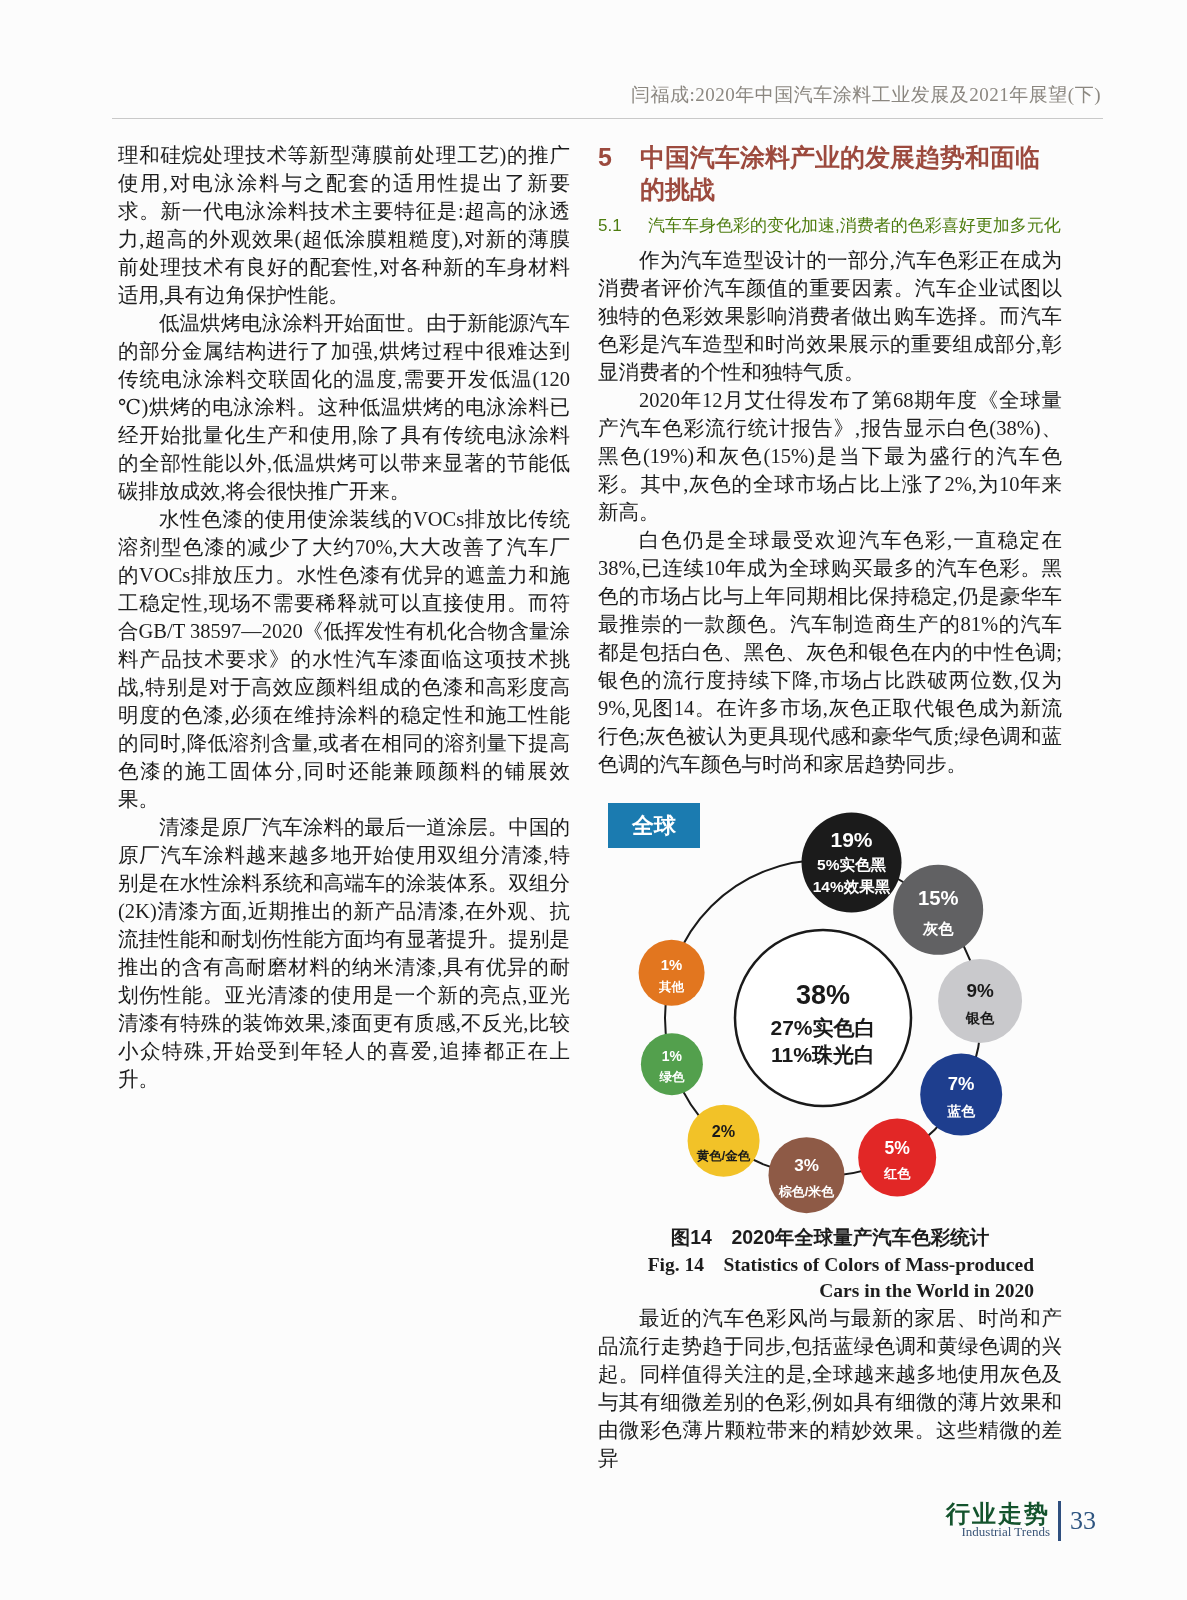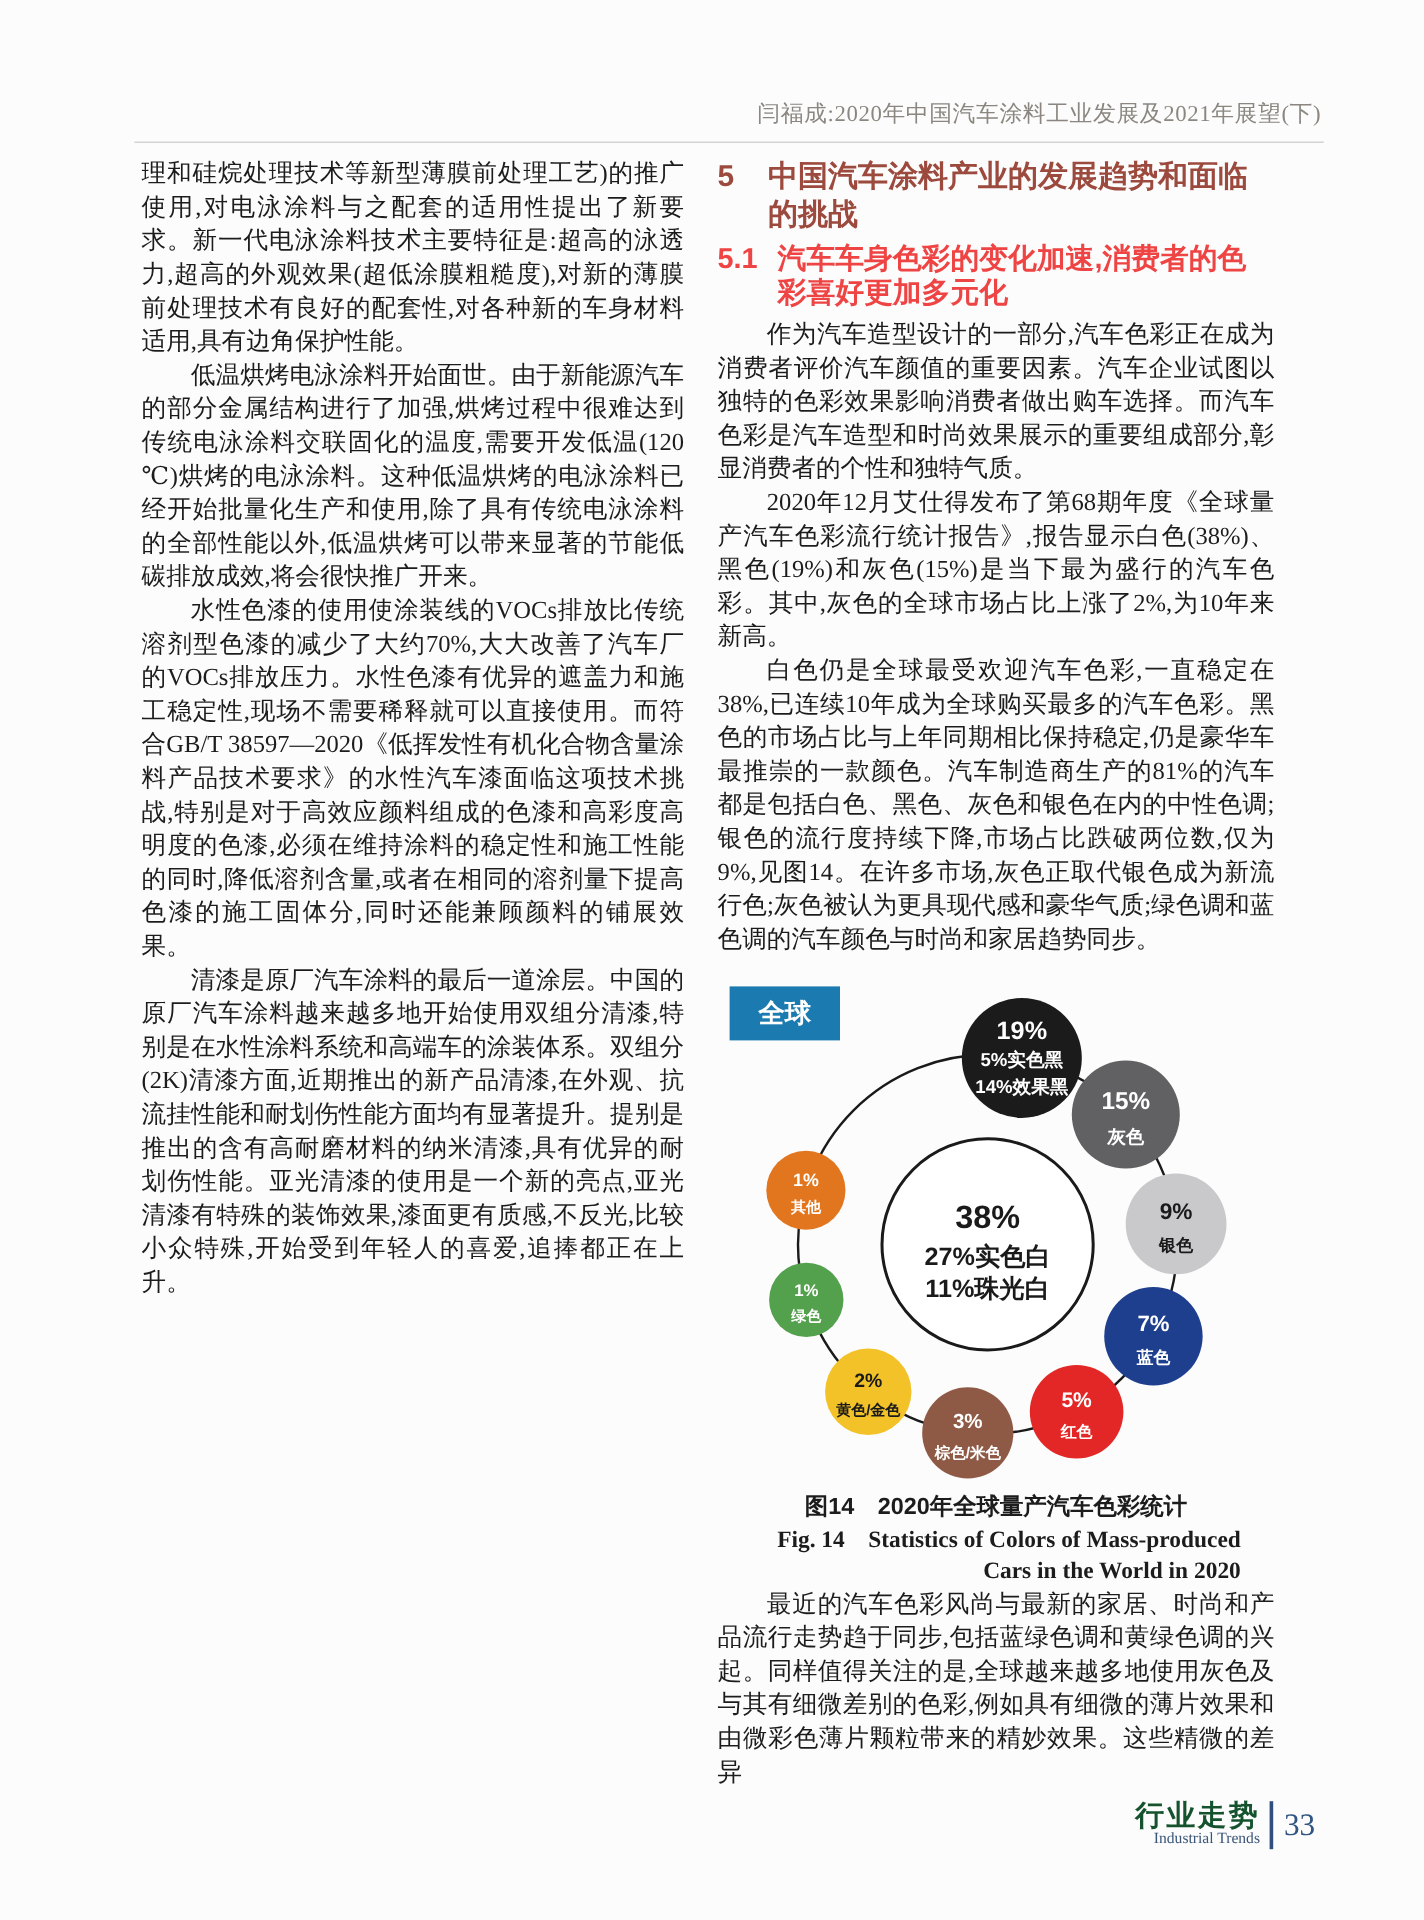--- a/index.html
+++ b/index.html
@@ -7,36 +7,36 @@
     position:relative; width:1187px; height:1600px; margin:0 auto;
     background:#fcfcfc; overflow:hidden;
     font-family:"Liberation Serif","DejaVu Serif",serif; color:#1c1c1c;padding-left:40px;
   }
   .running-head {
     position:absolute; top:82px; left:118px; right:126px;
     text-align:right; font-size:19px; color:#8b8780; letter-spacing:0.5px;
   }
   .head-rule { position:absolute; top:118px; left:112px; right:124px; height:1px; background:#c9c9c9; }
 
-  .col { position:absolute; top:131px; font-size:20.5px; line-height:28px; text-align:justify; }
+  .col { position:absolute; top:141px; font-size:20.5px; line-height:28px; text-align:justify; }
   .col-left  { left:118px; width:452px; }
   .col-right { left:598px; width:464px; }
   p.body { margin:0; text-indent:2em; }
   .col-left p.body:first-child { text-indent:0; }
 
   .sec-h {
     display:flex; color:#9c4a3e; font-weight:bold; text-align:left;
     font-family:"Liberation Sans","DejaVu Sans",sans-serif;
     font-size:25px; line-height:32px; margin:0 0 6px 0;
   }
   .sec-h .num { flex:0 0 42px; }
   .sub-h {
-    display:flex; color:#ef4444; font-weight:bold; text-align:left;
+    display:flex; color:#4d7c0f; font-weight:normal; text-align:left;
     font-family:"Liberation Sans","DejaVu Sans",sans-serif;
-    font-size:24px; line-height:29px; margin:6px 0 6px 0;
+    font-size:17px; line-height:29px; margin:6px 0 6px 0;
   }
   .sub-h .num { flex:0 0 50px; }
 
   .fig { position:relative; width:464px; height:430px; margin-top:10px; }
   .fig svg { position:absolute; left:0; top:0; }
   .region-badge {
     position:absolute; left:10px; top:15px; width:92px; height:45px;
     background:#1b7bb0; color:#ffffff; display:flex; align-items:center; justify-content:center;
     font-family:"Liberation Sans","DejaVu Sans",sans-serif; font-weight:bold; font-size:22px;
   }

